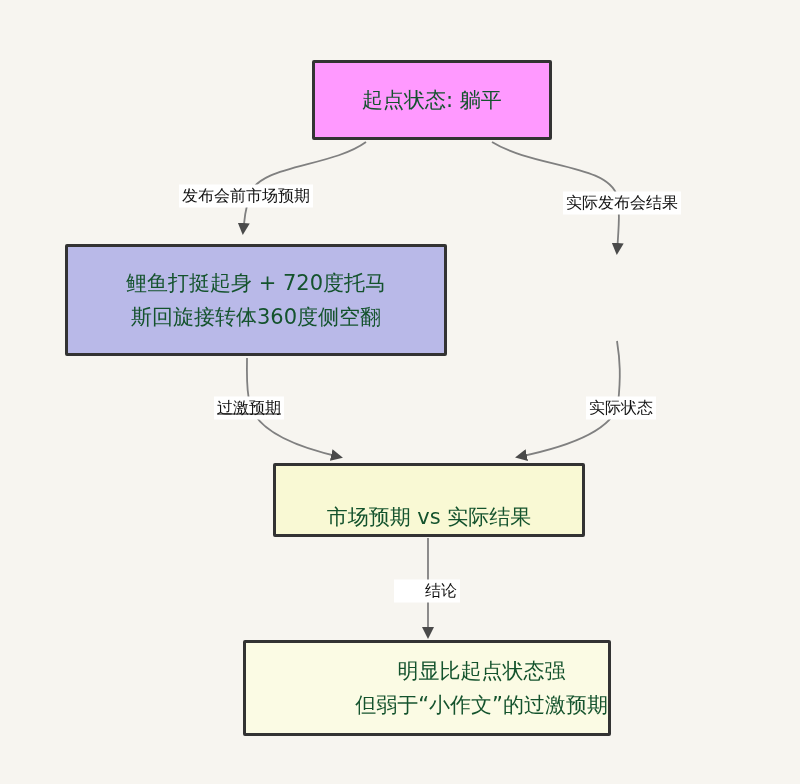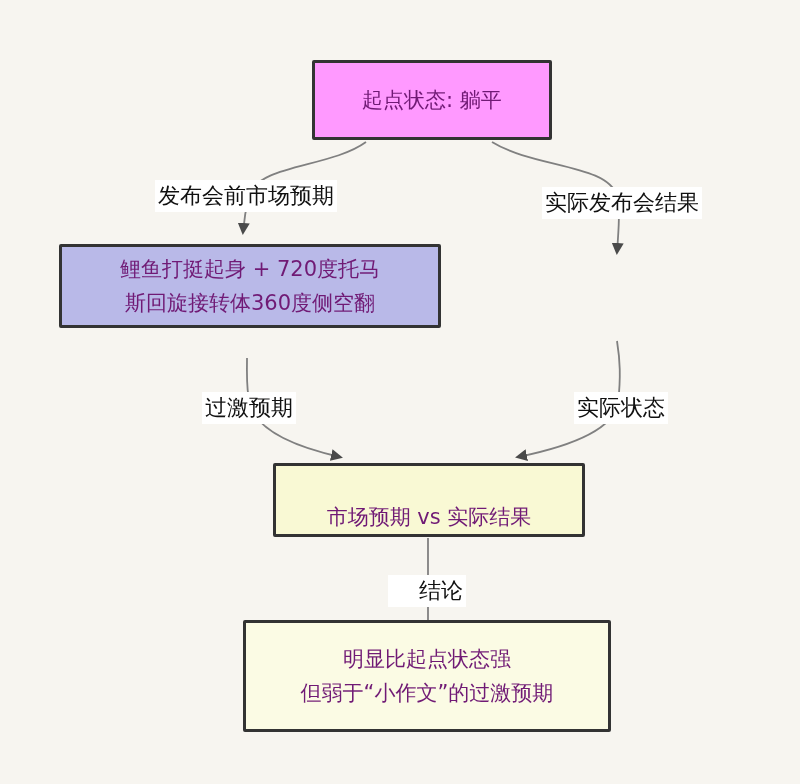--- a/index.html
+++ b/index.html
@@ -10,37 +10,37 @@
   .canvas{
     position:relative;width:800px;height:784px;
     background:#f7f5f0;
   }
   .edges{position:absolute;left:0;top:0;width:800px;height:784px;}
   .edges path.edge{fill:none;stroke-width:1.8px;}
   .node{
     position:absolute;
     display:flex;align-items:center;justify-content:center;
     border:3px solid #333333;border-radius:2px;
-    font-size:21px;color:#701a75;text-align:center;
+    font-size:21px;color:#14532d;text-align:center;
     line-height:1.62;white-space:pre-line;
     box-sizing:border-box;
   }
   .node-start{left:312px;top:60px;width:240px;height:80px;}
-  .node-expectation{left:59px;top:244px;width:382px;height:84px;}
+  .node-expectation{left:65px;top:244px;width:382px;height:112px;}
   .node-actual{left:500px;top:262px;width:222px;height:78px;}
   .node-compare{left:273px;top:463px;width:312px;height:74px;align-items:flex-end;}
-  .node-conclusion{left:243px;top:620px;width:368px;height:112px;}
+  .node-conclusion{left:243px;top:640px;width:368px;height:96px;justify-content:flex-end;}
   .edge-label{
     position:absolute;transform:translate(-50%,-50%);
     background:#ffffff;padding:1px 3px;
-    font-size:22px;color:#111111;white-space:nowrap;
+    font-size:16px;color:#111111;white-space:nowrap;
   }
   .lbl-pre{left:246px;top:196px;}
   .lbl-result{left:622px;top:179px;margin-top:24px;}
-  .lbl-overhyped{left:249px;top:408px;}
+  .lbl-overhyped{left:249px;top:408px;text-decoration:underline;}
   .lbl-actualstate{left:621px;top:408px;}
   .lbl-conclusion{left:427px;top:591px;padding-left:31px;}
 </style>
 </head>
 <body>
 
 <div class="canvas" style="background: rgb(247, 245, 240);">
 
   <svg class="edges" viewBox="0 0 800 784" xmlns="http://www.w3.org/2000/svg">
     <defs>

